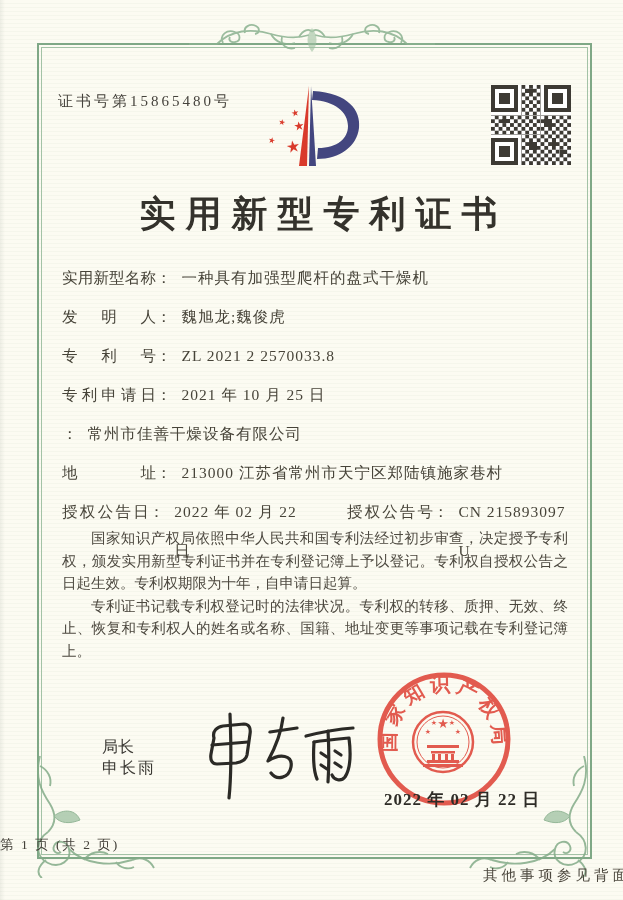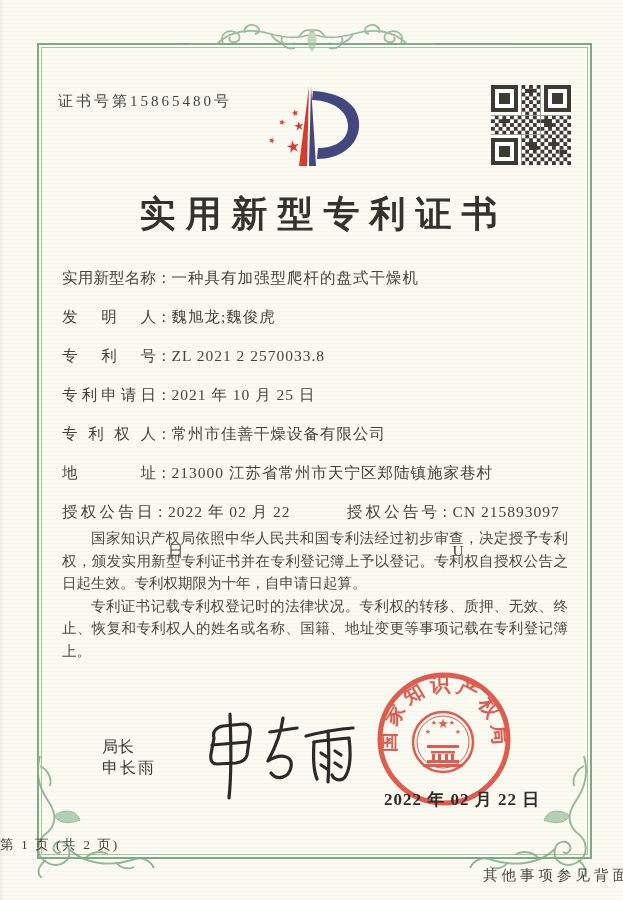--- a/index.html
+++ b/index.html
@@ -31,21 +31,21 @@
   .logo{position:absolute;left:255px;top:78px;width:112px;height:110px;}
   .qr{position:absolute;left:491px;top:85px;width:80px;height:80px;}
 
   .title{position:absolute;left:8px;top:190px;width:100%;text-align:center;
     font-size:36px;font-weight:600;letter-spacing:10px;color:#34322c;}
 
   .fields{position:absolute;left:62px;top:258px;width:510px;}
   .frow{display:flex;align-items:baseline;height:39px;line-height:39px;font-size:15.5px;color:#474439;}
   .lbl{display:inline-block;width:94px;text-align:justify;text-align-last:justify;letter-spacing:0;}
   .colon{display:inline-block;}
-  .val{margin-left:0;letter-spacing:1px;}
+  .val{margin-left:10px;letter-spacing:1px;}
   .pair2{margin-left:40px;display:flex;align-items:baseline;}
 
   .body-text{position:absolute;left:62px;top:527px;width:506px;
     font-size:14.5px;line-height:22.5px;text-align:justify;color:#4c483f;}
   .body-text p{margin:0;text-indent:2em;}
 
   .signer{position:absolute;left:102px;top:737px;font-size:16px;color:#3a3833;
     font-family:"Liberation Sans","DejaVu Sans",sans-serif;}
   .signer .name{margin-top:0;letter-spacing:2px;}
   .signature{position:absolute;left:186px;top:708px;width:172px;height:96px;}
@@ -183,21 +183,20 @@
       <span class="lbl">专利号</span>
         <span class="colon">：</span>
       <span class="val">ZL 2021 2 2570033.8</span>
     </div>
     <div class="frow">
       <span class="lbl">专利申请日</span>
         <span class="colon">：</span>
       <span class="val">2021 年 10 月 25 日</span>
     </div>
     <div class="frow">
-      <span class="lbl">专利权人</span>
         <span class="colon">：</span>
       <span class="val">常州市佳善干燥设备有限公司</span>
     </div>
     <div class="frow">
       <span class="lbl">地址</span>
         <span class="colon">：</span>
       <span class="val">213000 江苏省常州市天宁区郑陆镇施家巷村</span>
     </div>
     <div class="frow">
       <span class="lbl">授权公告日</span>

